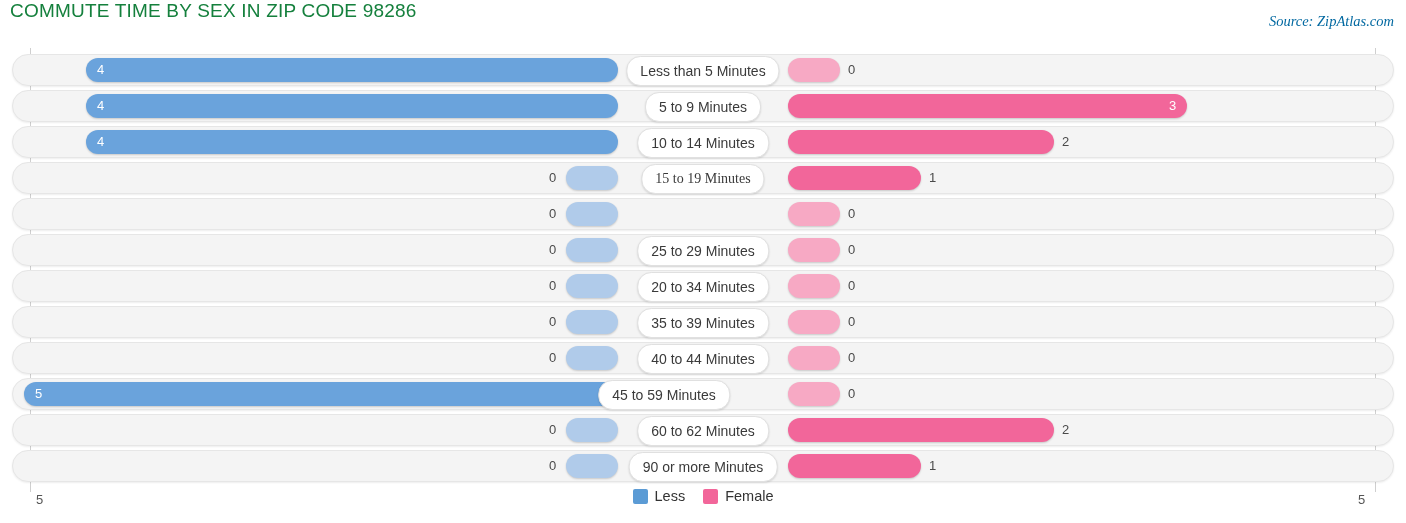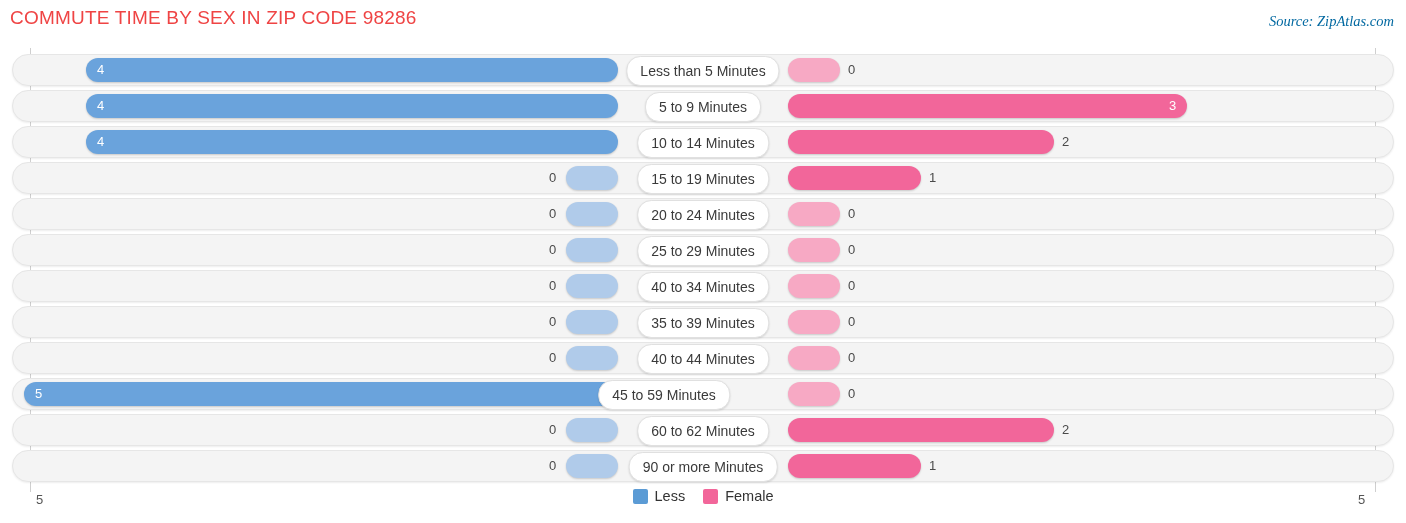--- a/index.html
+++ b/index.html
@@ -7,22 +7,22 @@
     width:1406px;height:523px;
     background:#ffffff;
     font-family:"Liberation Sans", sans-serif;
     color:#3a3a3a;
     overflow:hidden;
   }
   .chart-wrap{position:relative;width:1406px;height:523px;}
 
   
   .chart-title{
-    position:absolute;left:10px;top:7px;
-    font-size:19px;letter-spacing:.2px;color:#ef4444;
+    position:absolute;left:10px;top:0;
+    font-size:19px;letter-spacing:.2px;color:#15803d;
     white-space:nowrap;
   }
   .chart-source{
     position:absolute;right:12px;top:13px;
     font-size:14.5px;font-style:italic;color:#0369a1;
     white-space:nowrap;
     font-family:Liberation Serif, serif;
   }
 
   
@@ -130,45 +130,44 @@
         <div class="bar bar-female" style="left: 788px; width: 266px; background: rgb(242, 102, 154);"></div>
         <div class="bar-val" style="left: 1062px;">2</div>
         <div class="cat-pill" style="left: 703px;">10 to 14 Minutes</div>
       </div>
       <div class="row" style="top: 114px;">
         <div class="track"></div>
         <div class="bar bar-male" style="left: 566px; width: 52px; background: rgb(176, 203, 234);"></div>
         <div class="bar-val" style="left: 549px;">0</div>
         <div class="bar bar-female" style="left: 788px; width: 133px; background: rgb(242, 102, 154);"></div>
         <div class="bar-val" style="left: 929px;">1</div>
-        <div class="cat-pill" style="left: 703px;">15 to 19 Minutes</div>
+        <div class="cat-pill" style="left: 703px; font-family: Liberation Serif, serif;">15 to 19 Minutes</div>
       </div>
       <div class="row" style="top: 150px;">
         <div class="track"></div>
         <div class="bar bar-male" style="left: 566px; width: 52px; background: rgb(176, 203, 234);"></div>
         <div class="bar-val" style="left: 549px;">0</div>
         <div class="bar bar-female" style="left: 788px; width: 52px; background: rgb(247, 169, 196);"></div>
         <div class="bar-val" style="left: 848px;">0</div>
-        <div class="cat-pill" style="left: 703px;">20 to 24 Minutes</div>
       </div>
       <div class="row" style="top: 186px;">
         <div class="track"></div>
         <div class="bar bar-male" style="left: 566px; width: 52px; background: rgb(176, 203, 234);"></div>
         <div class="bar-val" style="left: 549px;">0</div>
         <div class="bar bar-female" style="left: 788px; width: 52px; background: rgb(247, 169, 196);"></div>
         <div class="bar-val" style="left: 848px;">0</div>
         <div class="cat-pill" style="left: 703px;">25 to 29 Minutes</div>
       </div>
       <div class="row" style="top: 222px;">
         <div class="track"></div>
         <div class="bar bar-male" style="left: 566px; width: 52px; background: rgb(176, 203, 234);"></div>
         <div class="bar-val" style="left: 549px;">0</div>
         <div class="bar bar-female" style="left: 788px; width: 52px; background: rgb(247, 169, 196);"></div>
         <div class="bar-val" style="left: 848px;">0</div>
-        <div class="cat-pill" style="left: 703px;">40 to 34 Minutes</div>
+        <div class="cat-pill" style="left: 703px;">20 to 34 Minutes</div>
       </div>
       <div class="row" style="top: 258px;">
         <div class="track"></div>
         <div class="bar bar-male" style="left: 566px; width: 52px; background: rgb(176, 203, 234);"></div>
         <div class="bar-val" style="left: 549px;">0</div>
         <div class="bar bar-female" style="left: 788px; width: 52px; background: rgb(247, 169, 196);"></div>
         <div class="bar-val" style="left: 848px;">0</div>
         <div class="cat-pill" style="left: 703px;">35 to 39 Minutes</div>
       </div>
       <div class="row" style="top: 294px;">

